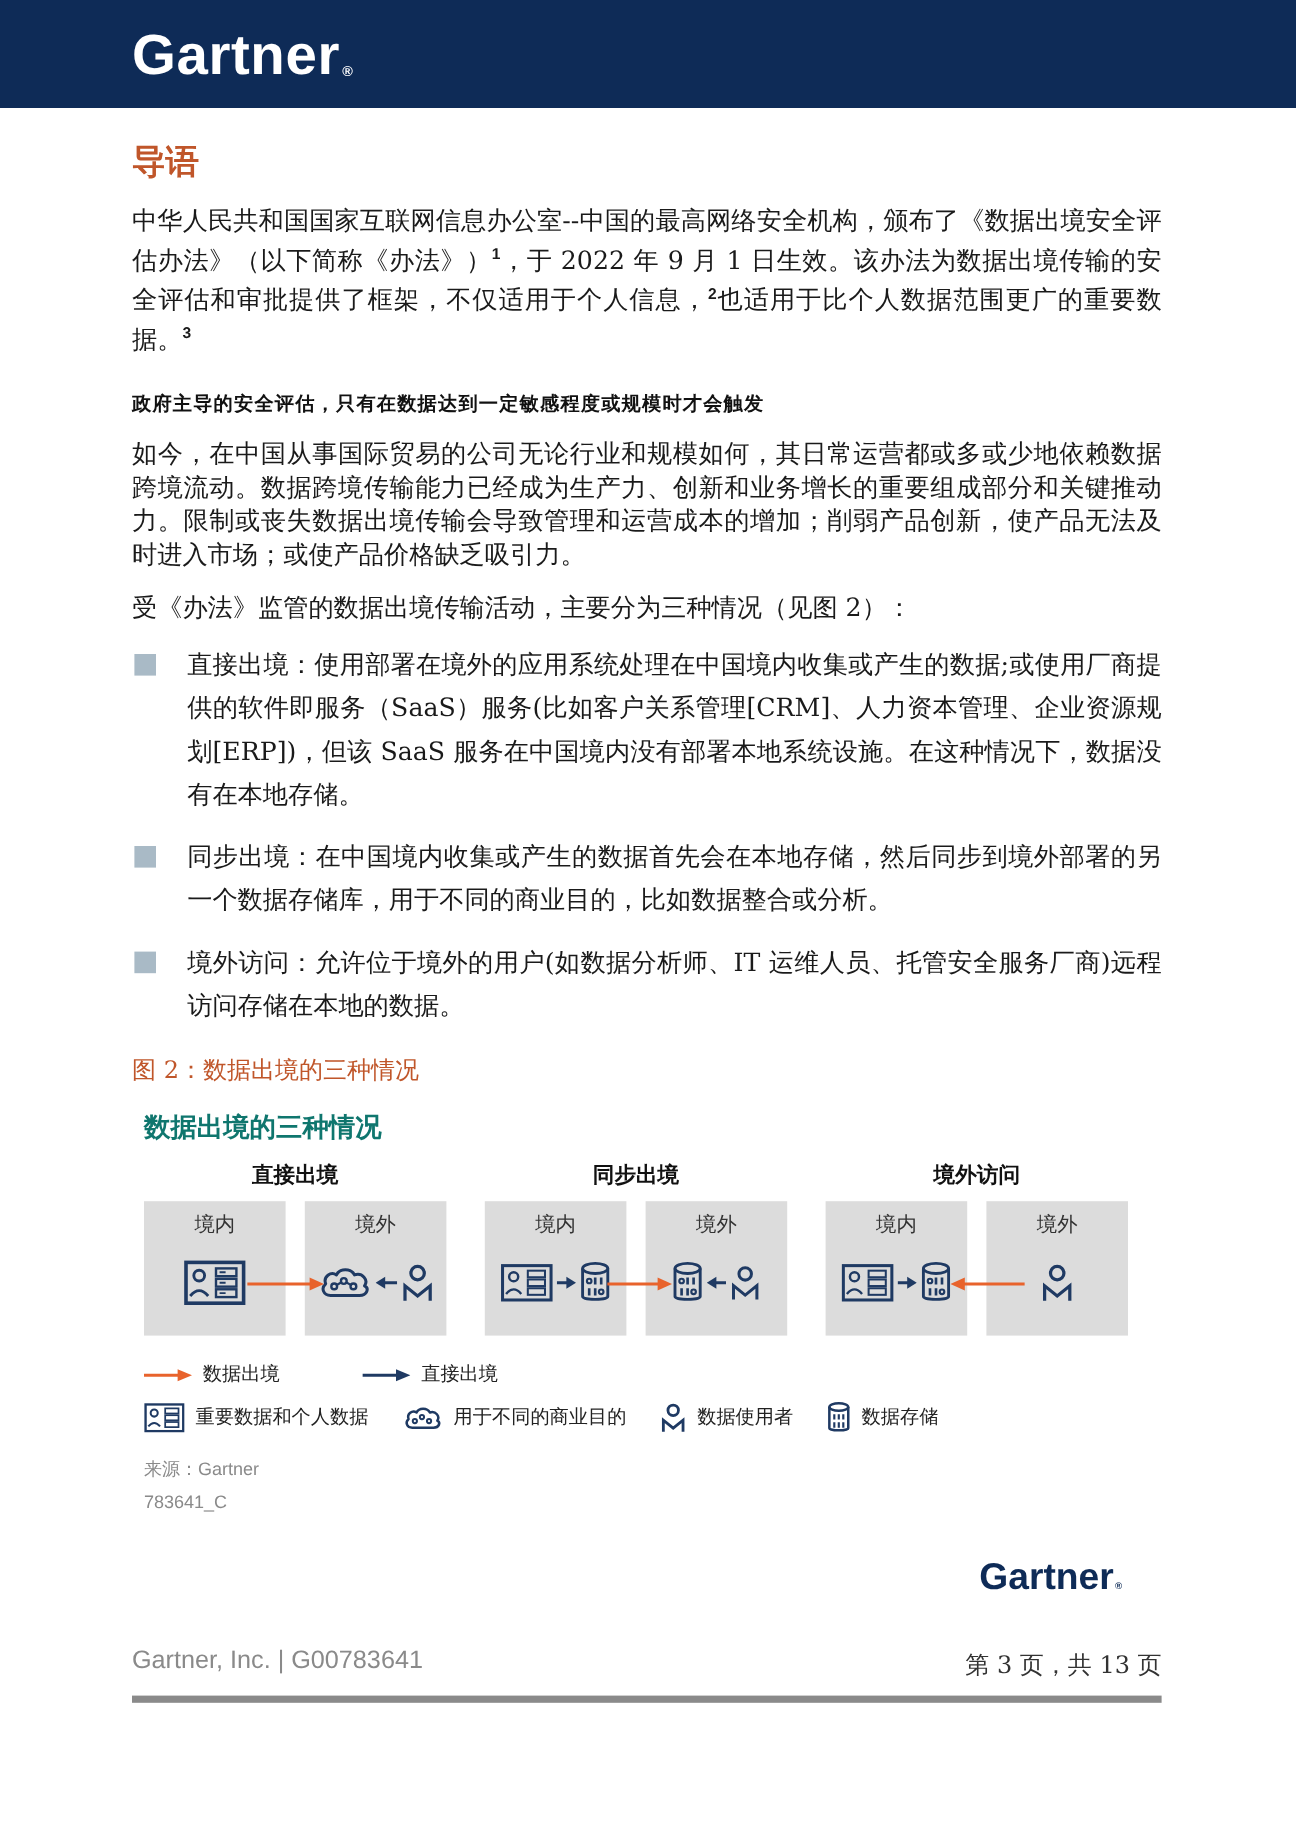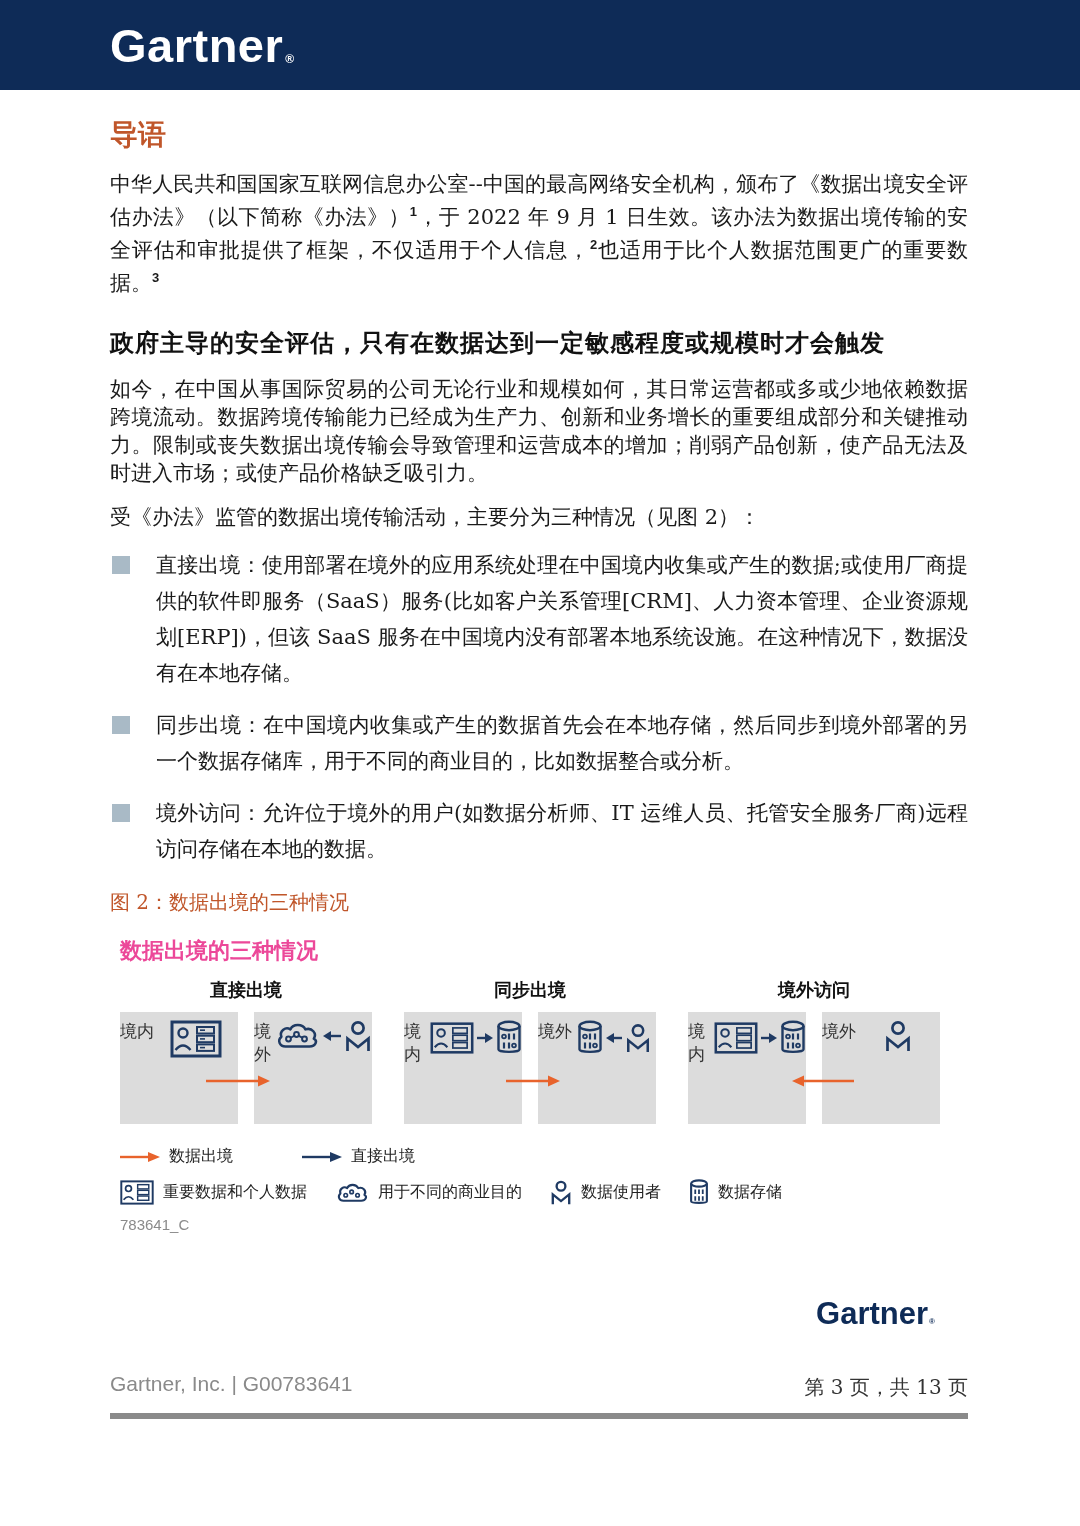--- a/index.html
+++ b/index.html
@@ -10,37 +10,37 @@
           padding-left:110px;box-sizing:border-box;}
   .logo{font-family:"Liberation Sans",sans-serif;font-weight:700;color:#fff;
         font-size:47px;letter-spacing:.5px;display:flex;align-items:flex-end;line-height:1;}
   .logo .reg{font-size:12px;margin-left:2px;margin-bottom:4px;}
   
   .content{padding:0 112px 0 110px;box-sizing:border-box;}
   .intro-title{color:#c0562a;font-family:"Liberation Sans",sans-serif;
                font-size:28px;font-weight:700;margin:26px 0 0;}
   .para{font-size:21px;line-height:28px;text-align:justify;margin:16px 0 0;}
   .para sup{font-family:"Liberation Sans",sans-serif;font-weight:700;font-size:13px;}
-  .section-heading{font-size:24px;font-weight:700;margin:30px 0 0;color:#111;
+  .section-heading{font-size:16px;font-weight:700;margin:30px 0 0;color:#111;
                    font-family:"Liberation Sans",sans-serif;letter-spacing:1px;}
   .bullets{margin:6px 0 0;padding:0;list-style:none;}
   .bullet-item{position:relative;padding-left:46px;margin-top:16px;
                font-size:21px;line-height:36px;text-align:justify;}
   .bullet-square{position:absolute;left:2px;top:9px;width:18px;height:18px;background:#a9bac6;}
   .figure-caption{color:#c0562a;font-size:20px;margin-top:22px;}
   .figure{margin-top:20px;padding-left:10px;}
-  .figure-title{font-size:22px;font-weight:700;color:#ec4899;
+  .figure-title{font-size:22px;font-weight:700;color:#0f766e;
                 font-family:"Liberation Sans",sans-serif;}
   .scenarios{display:flex;gap:32px;margin-top:12px;}
   .scenario{width:252px;}
   .scenario-label{text-align:center;font-weight:700;font-size:18px;color:#111;
                   font-family:Liberation Serif, serif;margin-bottom:10px;}
   .boxes{position:relative;display:flex;gap:16px;}
   .zone{width:118px;height:112px;background:#dcdcdc;box-sizing:border-box;
-        display:flex;flex-direction:row;align-items:flex-start;padding-top:8px;}
+        display:flex;flex-direction:column;align-items:center;padding-top:8px;}
   .zone-label{font-size:17px;color:#333;font-family:"Liberation Sans",sans-serif;}
   .zone-icons{flex:1;display:flex;align-items:center;justify-content:center;
               gap:3px;padding-bottom:8px;}
   .gap-arrow{position:absolute;top:62px;}
   .legend{margin-top:22px;font-family:"Liberation Sans",sans-serif;font-size:16px;color:#222;}
   .legend-row{display:flex;align-items:center;margin-top:12px;}
   .legend-item{display:flex;align-items:center;gap:9px;margin-right:28px;}
   .legend-item.w1{width:182px;margin-right:0;}
   .source-line,.doc-code{color:#8a8a8a;font-size:15px;margin-top:20px;
                          font-family:"Liberation Sans",sans-serif;}
@@ -350,20 +350,21 @@
                   <line x1="8" y1="23" x2="8" y2="29" stroke="#1f3a63" stroke-width="2.4"></line>
                   <line x1="13" y1="23" x2="13" y2="29" stroke="#1f3a63" stroke-width="2.4"></line>
                   <line x1="18" y1="23" x2="18" y2="29" stroke="#1f3a63" stroke-width="2.4"></line>
                 </svg>
             </span>
             <span>数据存储</span>
           </div>
         </div>
       </div>
 
+      <div class="source-line">来源：Gartner</div>
       <div class="doc-code">783641_C</div>
     </div>
 
   </div>
 
   <div class="brand-logo">
     <span>Gartner</span>
       <span class="reg">®</span>
   </div>
 

